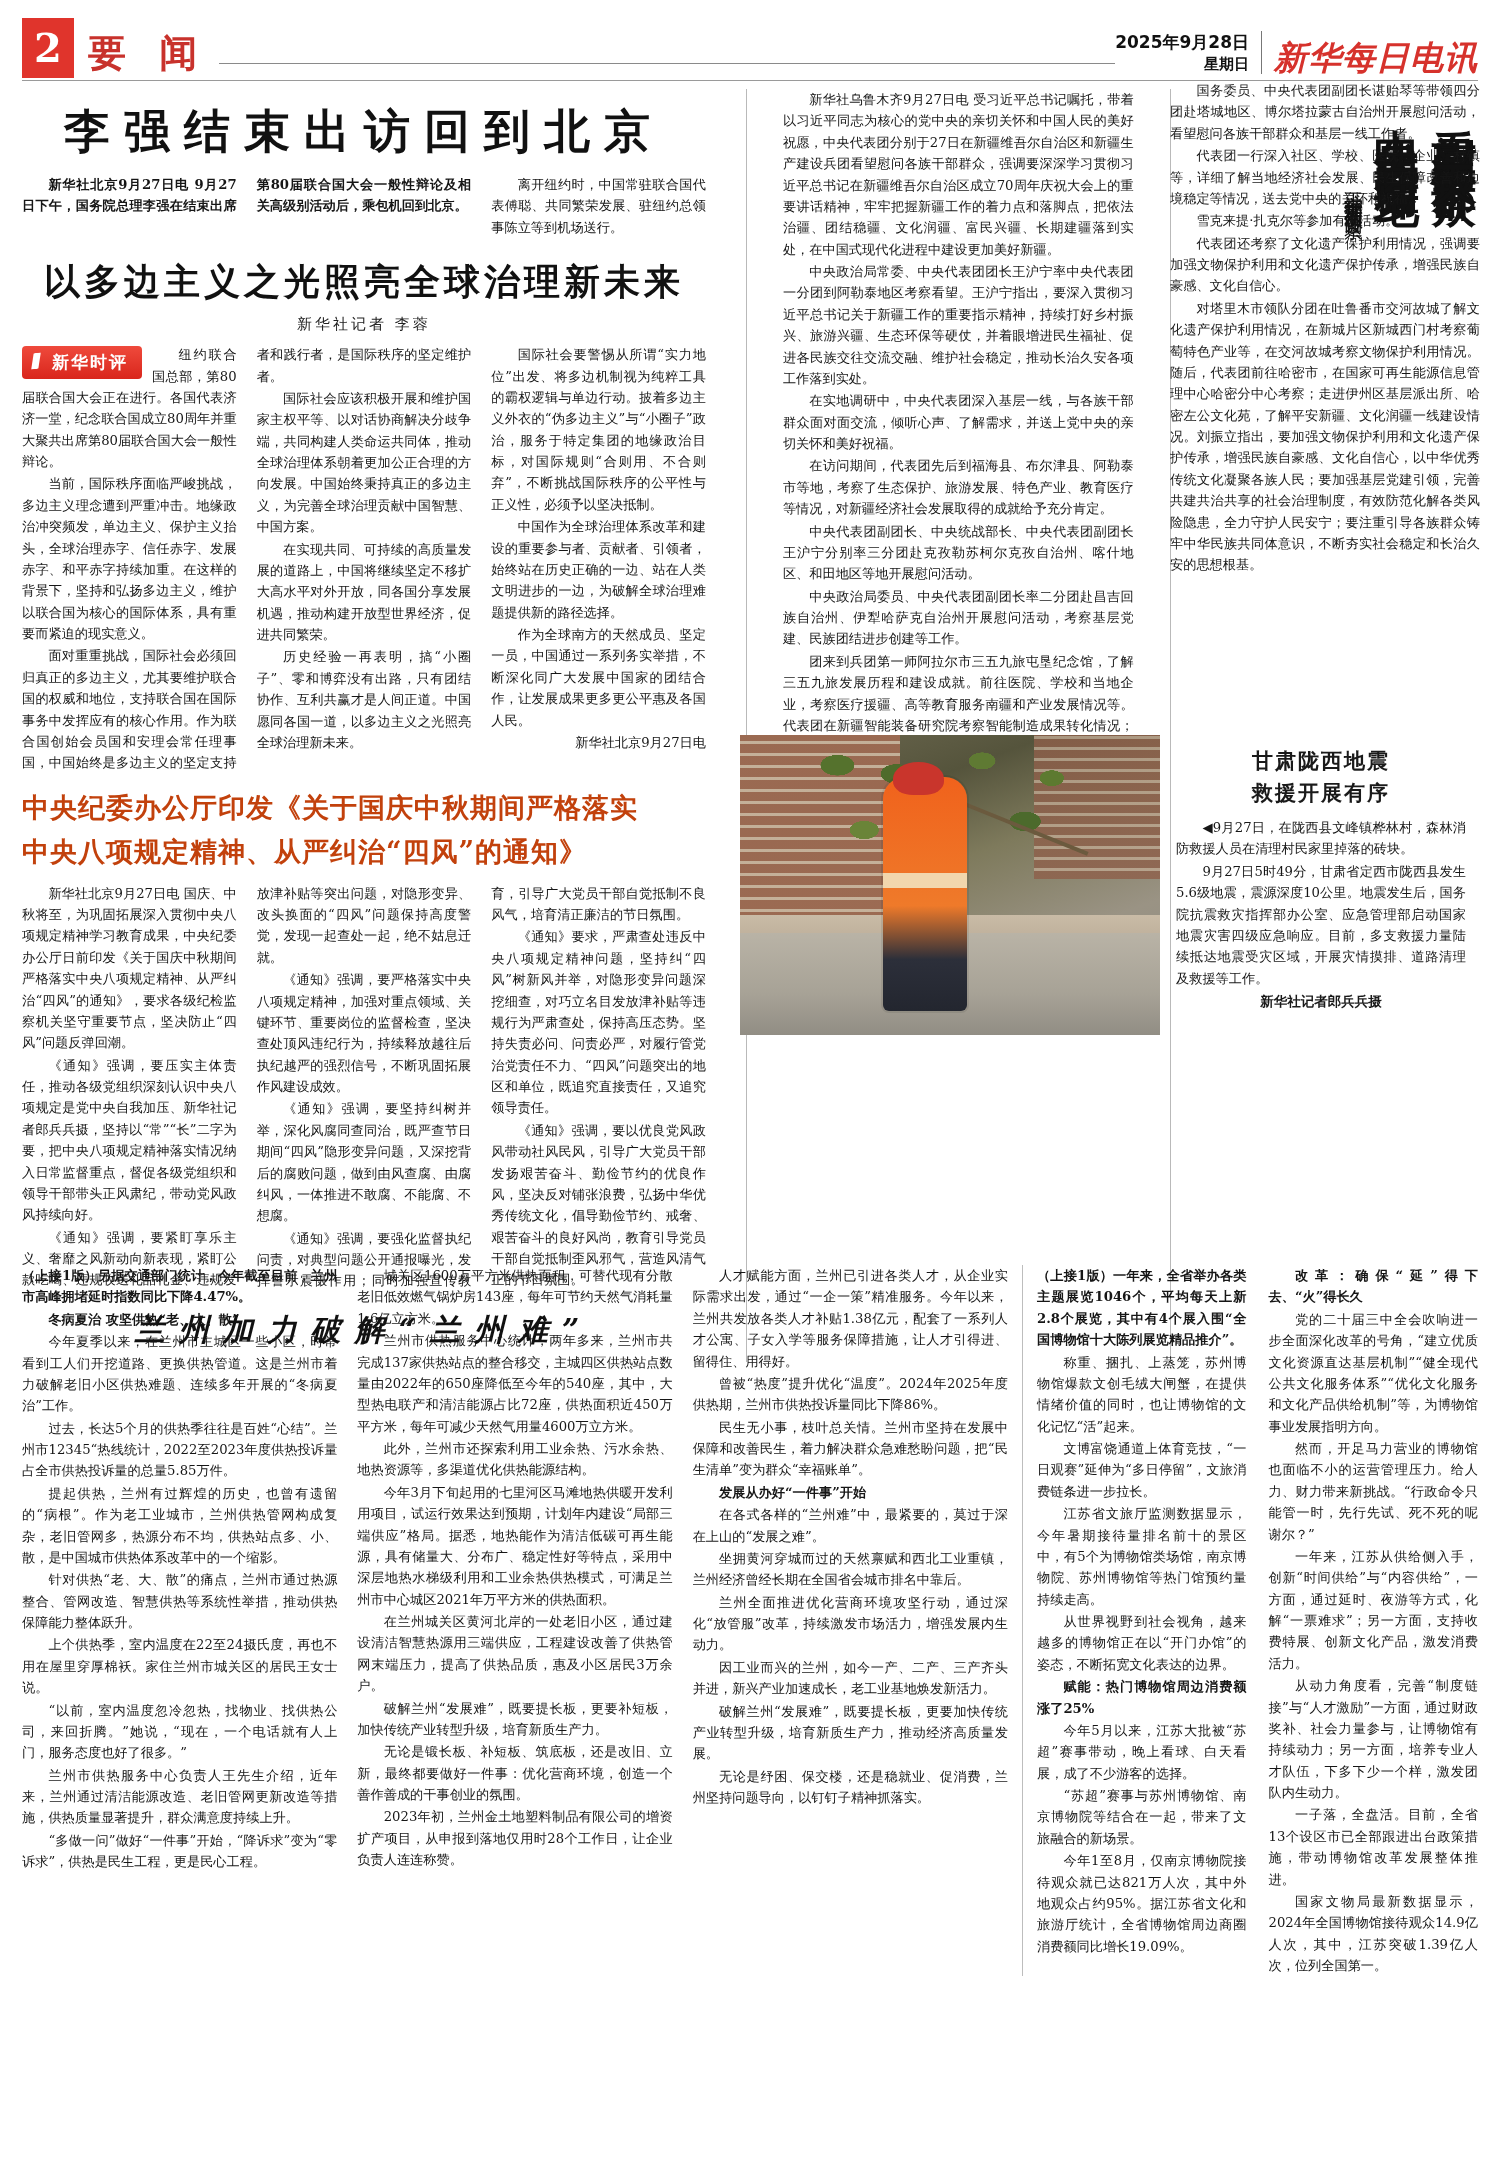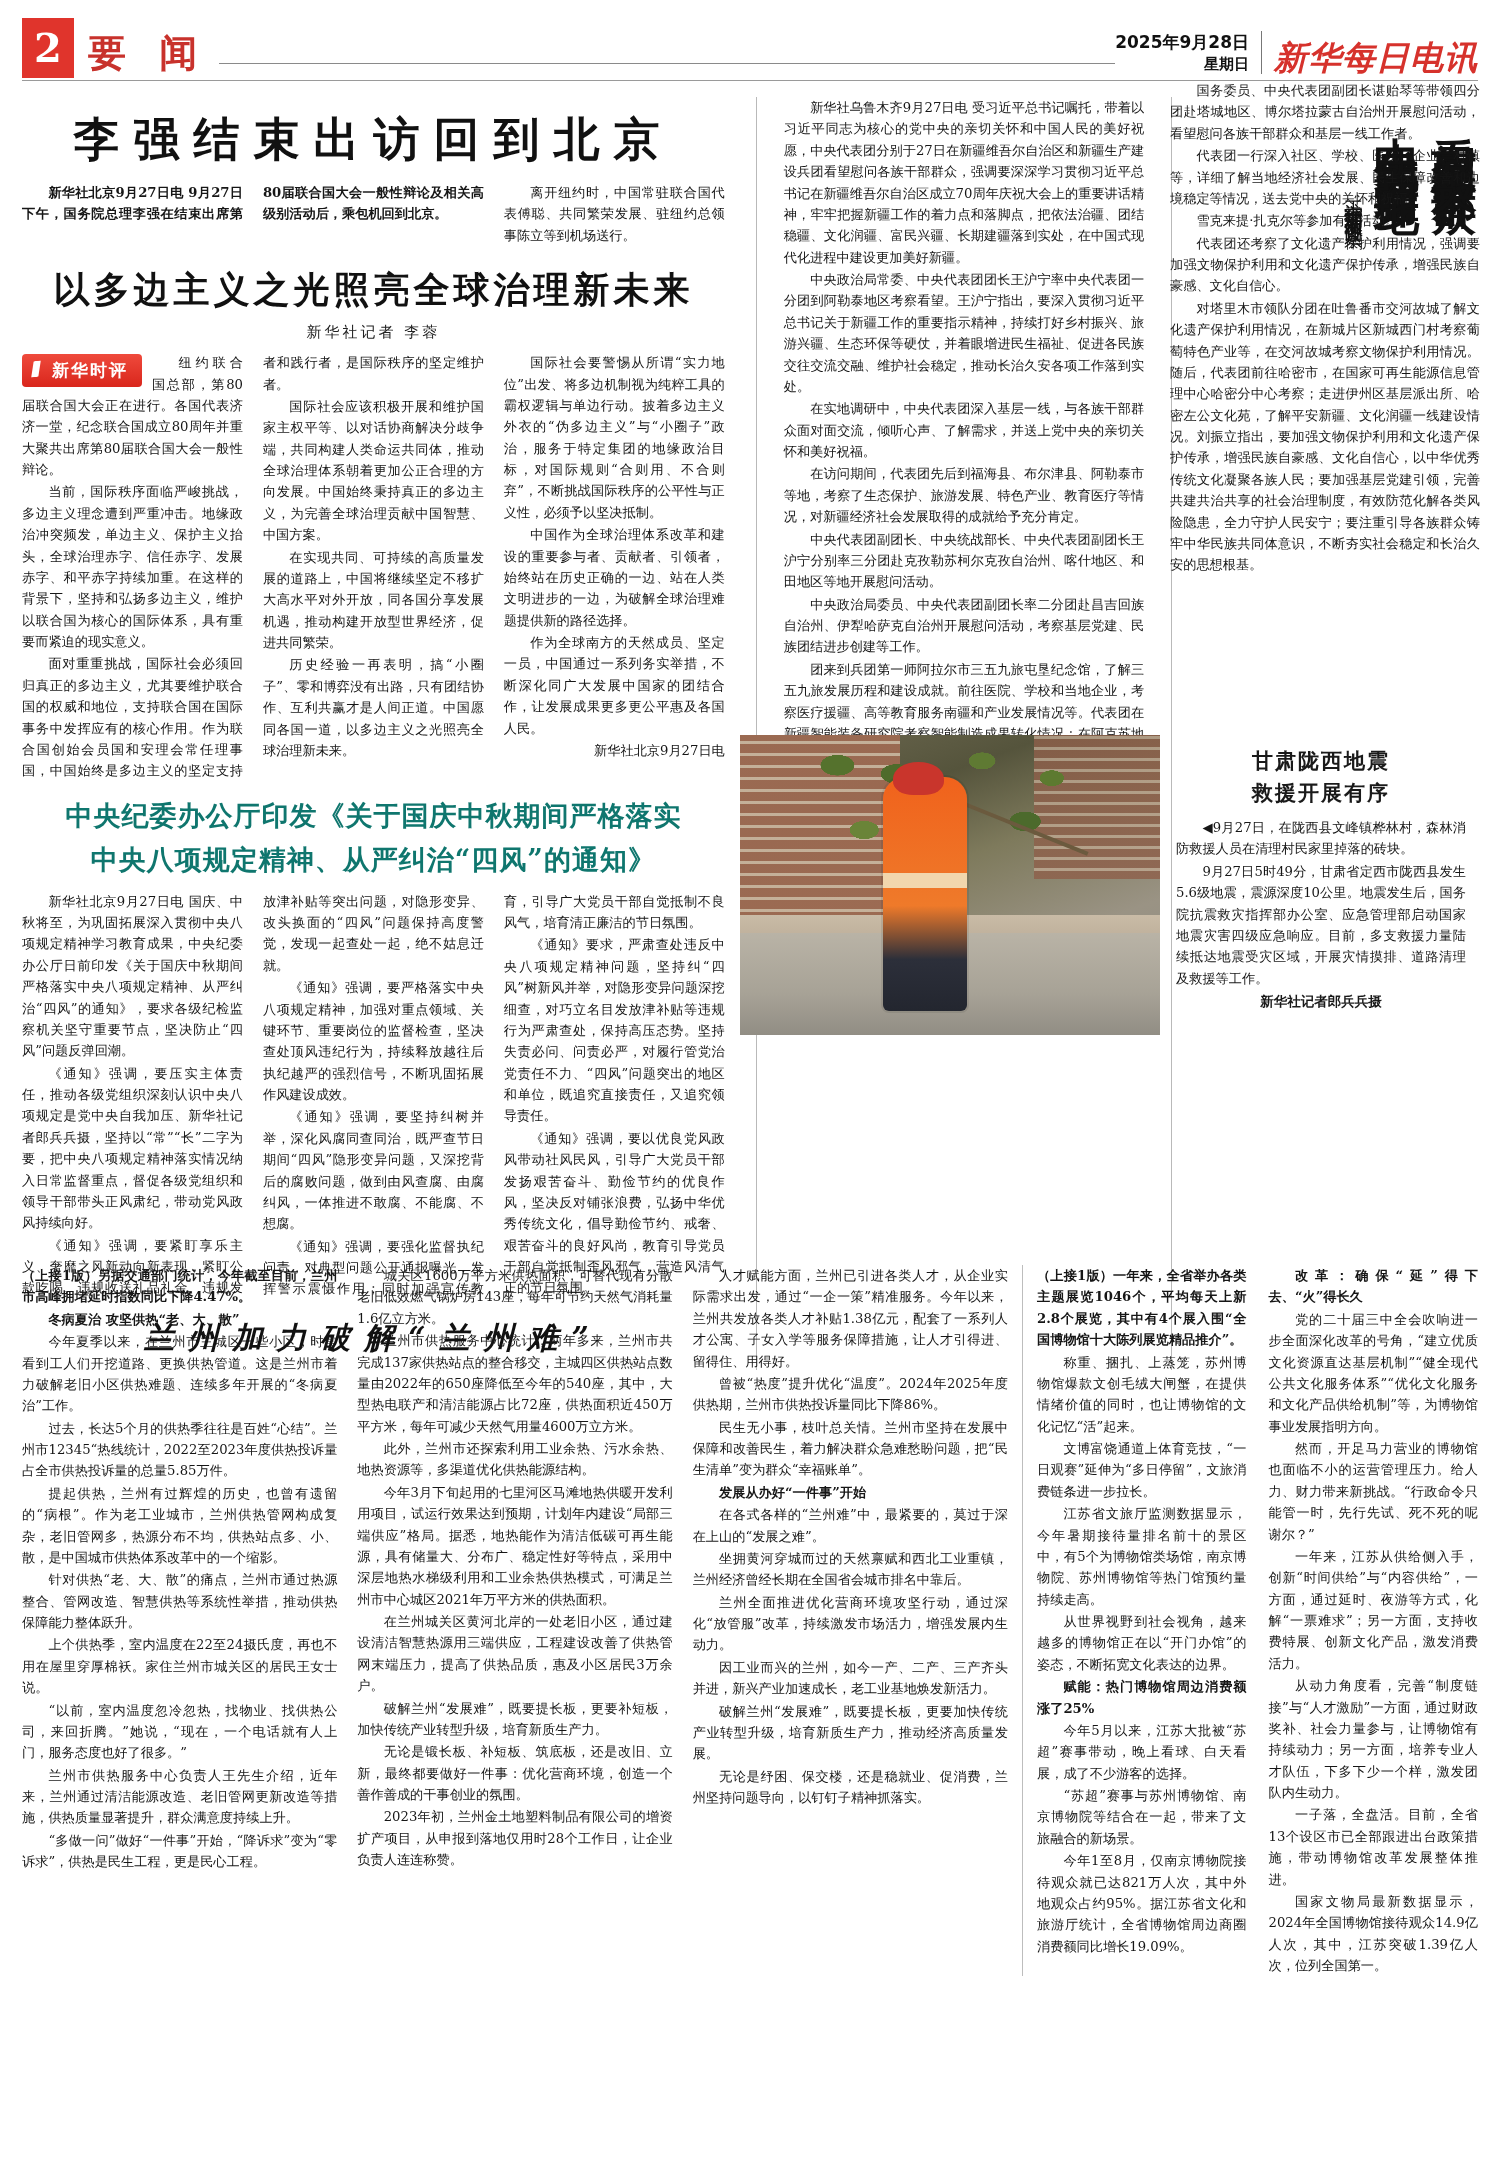--- a/index.html
+++ b/index.html
@@ -28,39 +28,39 @@
   .mast-right { display:flex; align-items:flex-end; gap:12px; padding-bottom:4px;}
   .mast-date { text-align:right; font-size:17px; font-weight:bold; line-height:1.35; color:#111;
     font-family:"DejaVu Sans","Liberation Sans",sans-serif; border-right:1.5px solid #777; padding-right:12px;}
   .mast-date .d2 { font-size:15px; }
   .mast-logo { color:#d6322c; font-size:33px; font-weight:bold; letter-spacing:1px; font-style:italic;
     font-family:"DejaVu Serif","Liberation Serif",serif; white-space:nowrap; line-height:1; }
 
   .topline { border-top:1.5px solid #9a9a9a; margin-top:2px; }
 
   
-  .grid { display:flex; gap:7px; margin-top:16px; }
+  .grid { display:flex; gap:16px; margin-top:8px; }
   .colA { width:745px; padding-right:14px; box-sizing:border-box; }
   .vrule { width:1px; background:#b9b9b9; margin:0 10px; align-self:stretch; }
   .colB { width:395px; padding:0 10px; box-sizing:border-box;}
   .colC { width:300px; padding-left:10px; box-sizing:border-box;}
 
   
   h1.hl-main {
     font-size:46px; font-weight:bold; letter-spacing:14px; text-align:center;
     margin:16px 0 16px 0; line-height:1.15; color:#111;
     font-family:"DejaVu Serif","Liberation Serif",serif;
   }
   h1.hl-2 {
     font-size:36px; font-weight:bold; letter-spacing:4px; text-align:center;
     margin:22px 0 12px 0; line-height:1.2; color:#111;
   }
   h2.hl-3 {
-    font-size:27px; font-weight:bold; letter-spacing:1px; text-align:center;
-    margin:14px 0 10px 0; line-height:1.5; color:#0f766e;
+    font-size:27px; font-weight:bold; letter-spacing:1px; 
+    margin:14px 0 10px 0; line-height:1.5; color:#c2410c;
   }
   h2.hl-lz {
     font-size:30px; font-weight:bold; letter-spacing:14px; text-align:center;
     margin:20px 0 14px 0; line-height:1.2; color:#111;font-style:italic;
   }
   .byline { text-align:center; font-size:15px; letter-spacing:3px; margin:6px 0 10px; color:#222; }
 
   .badge-wrap { float:left; margin:2px 10px 2px 0; }
   .pingbadge {
     display:inline-block; background:linear-gradient(180deg,#ef4a3c 0%, #d9261c 100%);

